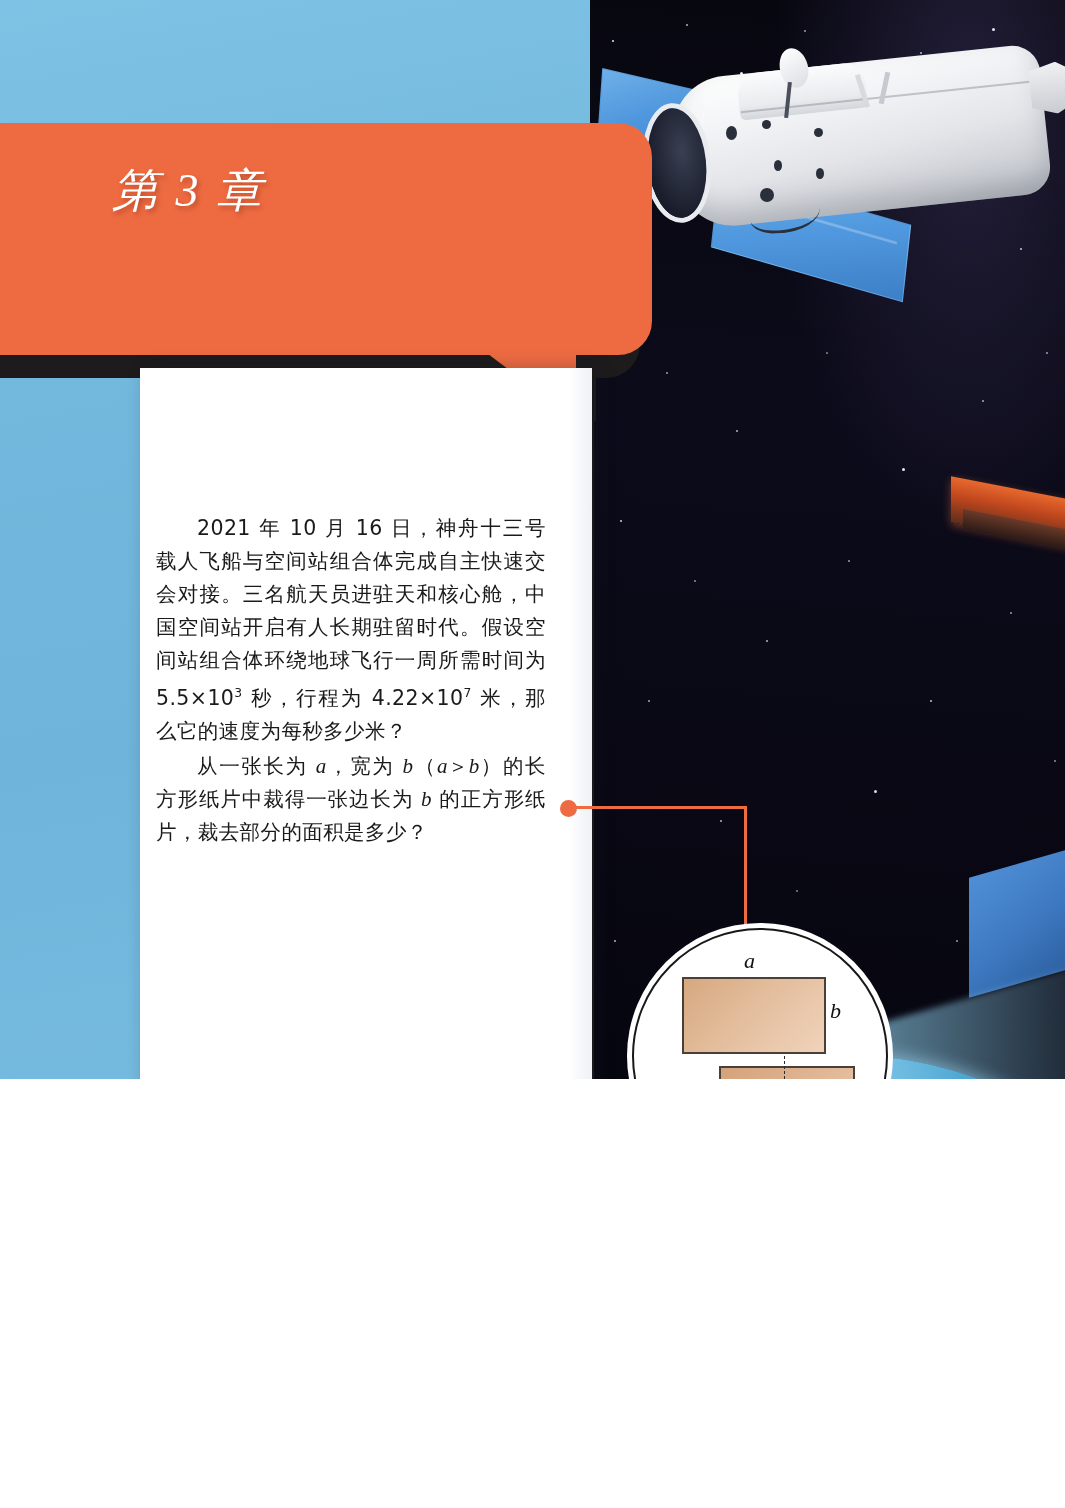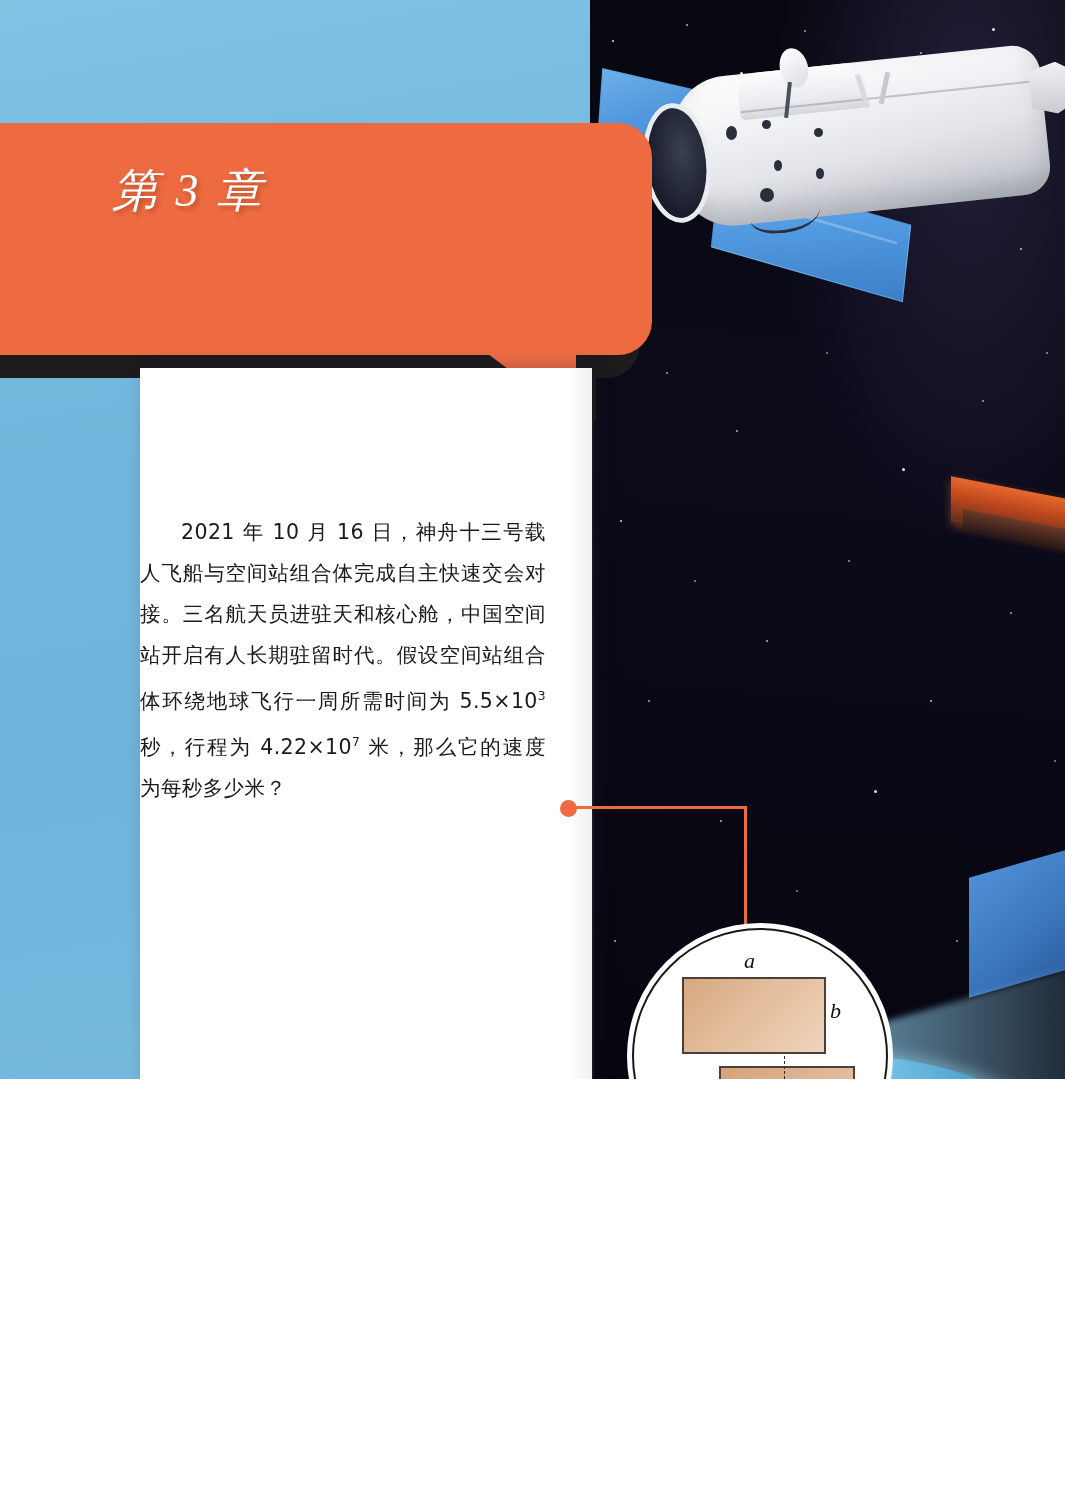--- a/index.html
+++ b/index.html
@@ -199,23 +199,23 @@
     background:linear-gradient(90deg, rgba(255,255,255,1) 0%, rgba(246,247,249,.92) 45%, rgba(210,215,222,.35) 100%);
   }
 
   
   .textblock{
     position:absolute;left:140px;top:512px;width:406px;
     font-family:"DejaVu Sans","Liberation Sans",sans-serif;
     color:#1a1a1a;
   }
   .textblock p{
-    margin:0 0 2px 0;
+    margin:0 0 2px 16px;
     font-size:20.5px;
-    line-height:41px;
+    line-height:33px;
     text-indent:2em;
     letter-spacing:.4px;
     text-align:justify;
     text-justify:inter-ideograph;
   }
   .mathvar{
     font-family:"Liberation Serif","DejaVu Serif",serif;
     font-style:italic;font-size:21px;
   }
   sup{font-size:.6em;vertical-align:super;}
@@ -356,20 +356,21 @@
   <div class="banner"></div>
   <div class="banner-tail"></div>
   <div class="chapter-no">第 3 章</div>
 
   <div class="card-shadow"></div>
   <div class="card"></div>
   <div class="card-edge"></div>
 
   <div class="textblock">
     <p>2021 年 10 月 16 日，神舟十三号载人飞船与空间站组合体完成自主快速交会对接。三名航天员进驻天和核心舱，中国空间站开启有人长期驻留时代。假设空间站组合体环绕地球飞行一周所需时间为 5.5×10<sup>3</sup> 秒，行程为 4.22×10<sup>7</sup> 米，那么它的速度为每秒多少米？</p>
+    <p>从一张长为 <span class="mathvar">a</span>，宽为 <span class="mathvar">b</span>（<span class="mathvar">a</span>＞<span class="mathvar">b</span>）的长方形纸片中裁得一张边长为 <span class="mathvar">b</span> 的正方形纸片，裁去部分的面积是多少？</p>
   </div>
 
   <div class="conn-dot"></div>
   <div class="conn-h"></div>
   <div class="conn-v"></div>
 
   <div class="inset">
     <div class="rect-big"></div>
     <div class="rect-small"></div>
     <div class="dash"></div>

